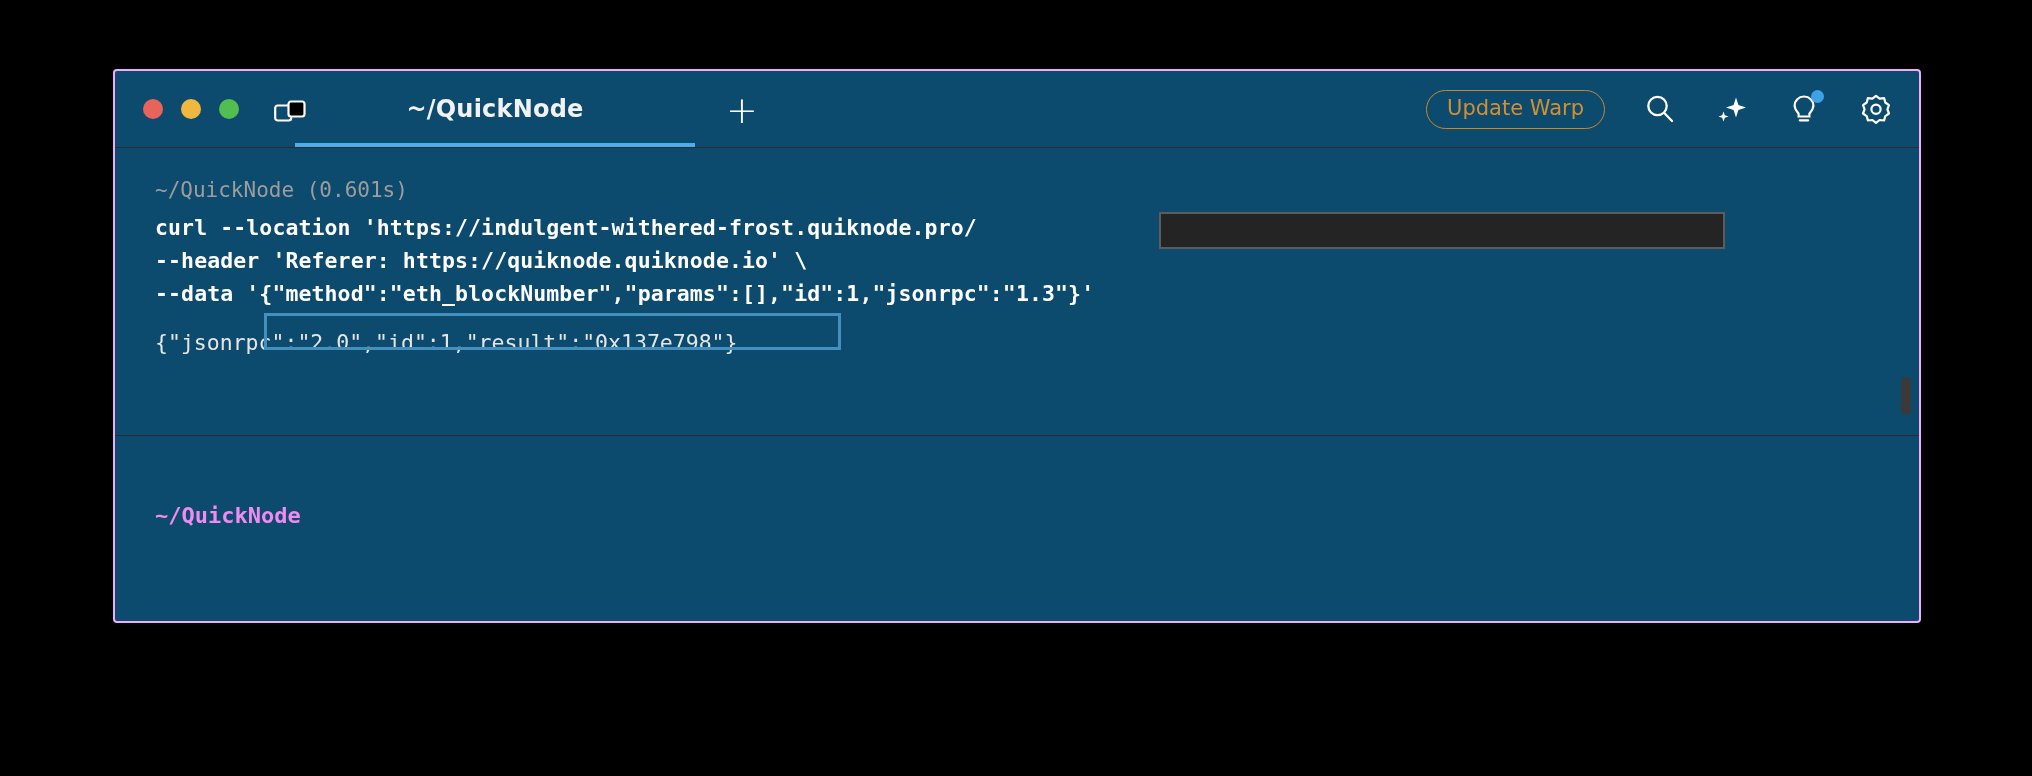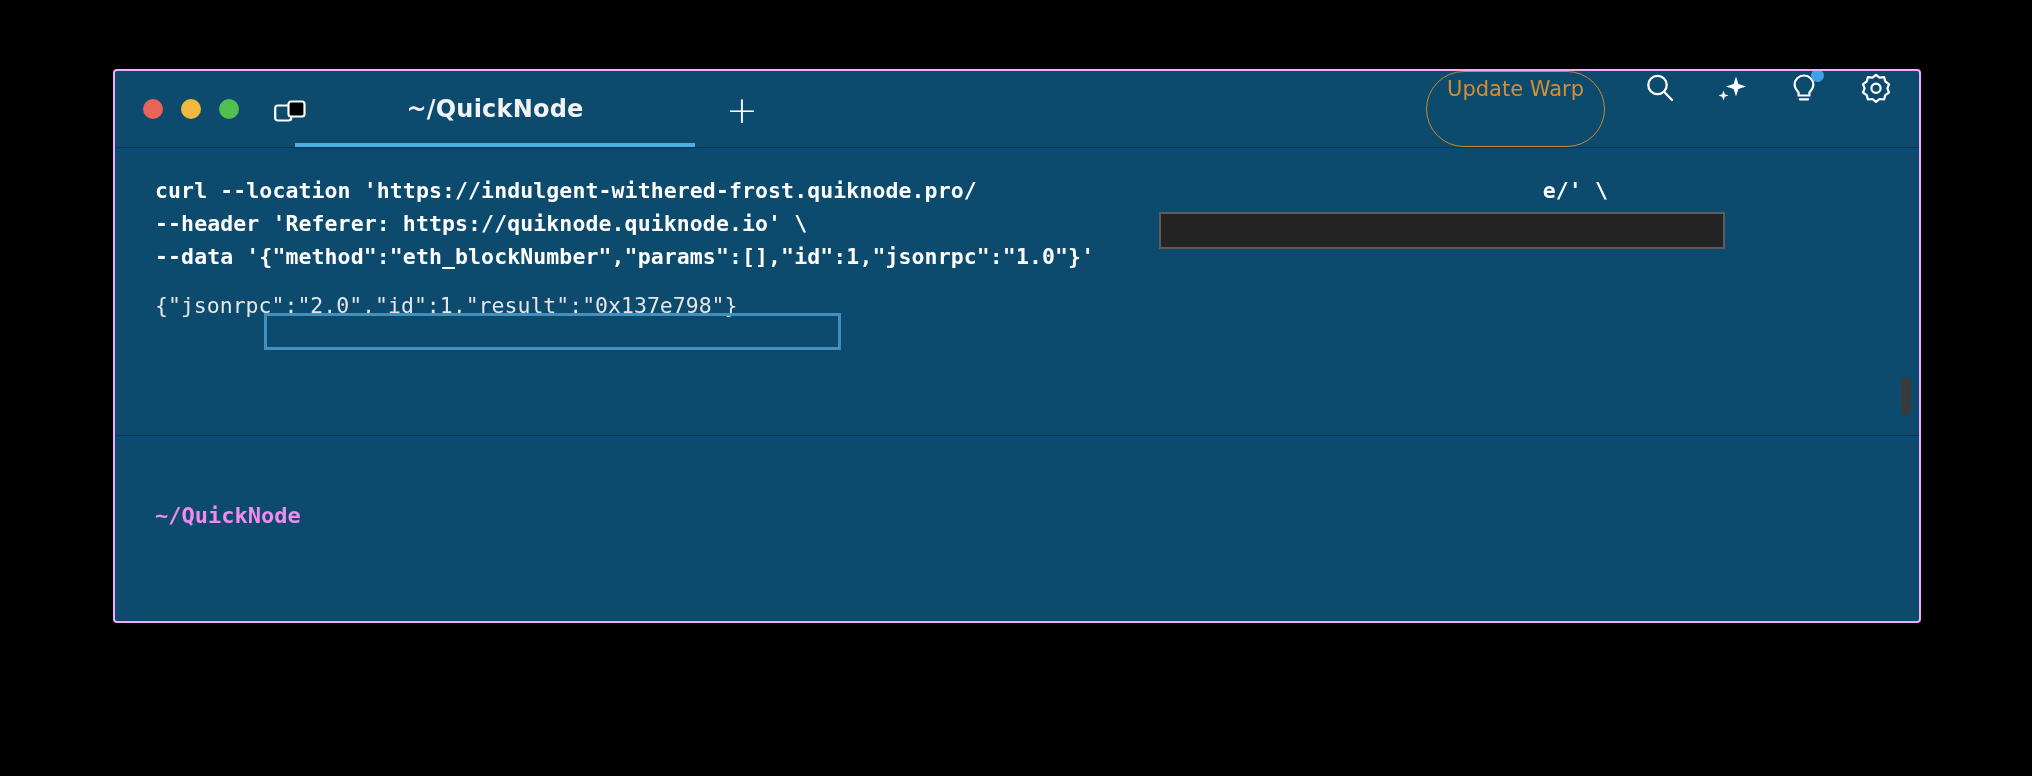--- a/index.html
+++ b/index.html
@@ -98,20 +98,21 @@
     text-align: center;
     font-family: "DejaVu Sans", sans-serif;
   }
 
   .toolbar {
     position: absolute;
     right: 26px;
     top: 0;
     height: 76px;
     display: flex;
+    align-items: center;
     gap: 38px;
   }
 
   .update-btn {
     border: 1px solid #C78A2E;
     color: #D39033;
     border-radius: 999px;
     padding: 7px 20px 9px 20px;
     font-size: 21px;
     font-family: "DejaVu Sans", sans-serif;
@@ -302,27 +303,28 @@
 
     </div>
   </div>
 
   <div class="hr"></div>
 
   <div class="term">
 
     <div class="blk">
 
+      <div class="meta">~/QuickNode (0.601s)</div>
 
       <div class="cmdline"><span>curl --location 'https://indulgent-withered-frost.quiknode.pro/</span><span style="letter-spacing:0;display:inline-block;width:566px"></span><span>e/' \</span></div>
 
 
       <div class="cmdline">--header 'Referer: https://quiknode.quiknode.io' \</div>
 
-      <div class="cmdline">--data '{"method":"eth_blockNumber","params":[],"id":1,"jsonrpc":"1.0"}'</div>
+      <div class="cmdline">--data '{"method":"eth_blockNumber","params":[],"id":1,"jsonrpc":"1.3"}'</div>
 
       <div class="out">{"jsonrpc":"2.0","id":1,"result":"0x137e798"}</div>
 
       <div class="redact"></div>
       <div class="highlight"></div>
     </div>
 
     <div class="scrollbar-track">
       <div class="scrollbar-thumb"></div>
     </div>

